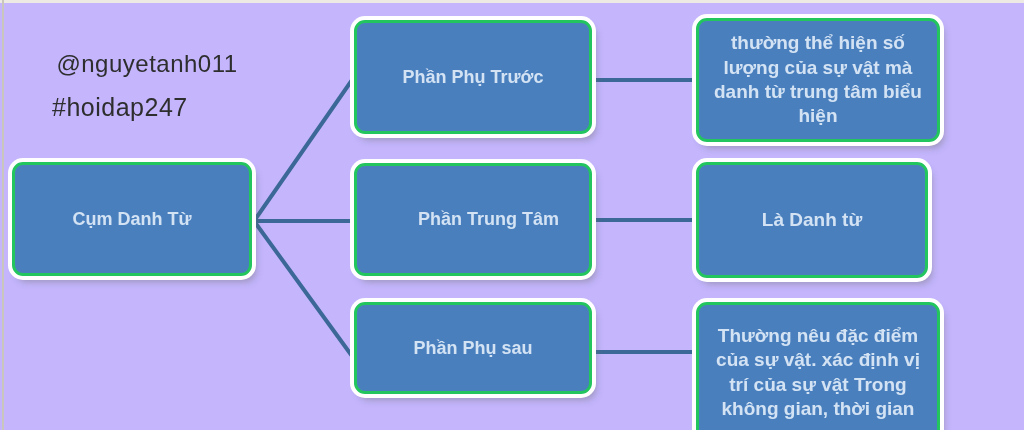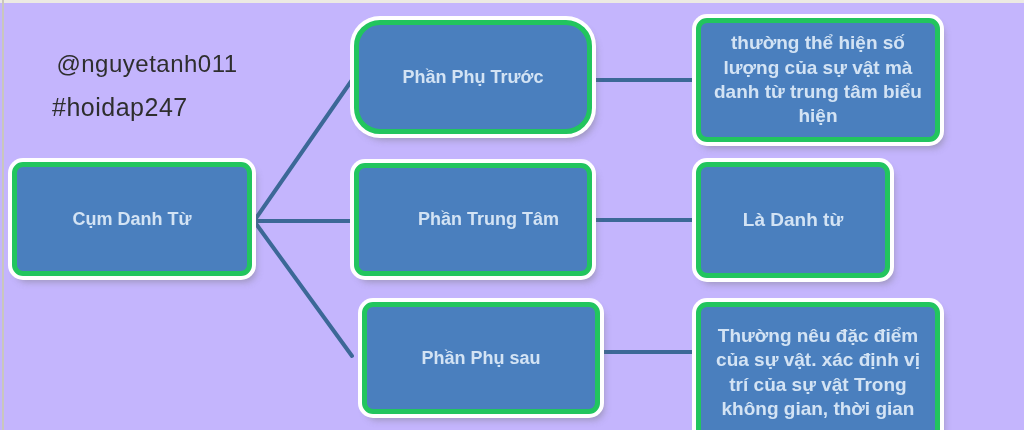--- a/index.html
+++ b/index.html
@@ -44,43 +44,43 @@
     font-size: 25px;
     text-align: left;
   }
   .connectors {
     position: absolute;
     left: 0; top: 0;
   }
   .node {
     position: absolute;
     background: #4a7fbe;
-    border: 5px solid #22c55e;
+    border: 3px solid #22c55e;
     border-radius: 11px;
     box-shadow: 0 0 0 4px #ffffff, 4px 6px 7px rgba(110,110,110,0.45);
     color: #d3e3f4;
     display: flex;
     align-items: center;
     justify-content: center;
     text-align: center;
     font-weight: 600;
     box-sizing: border-box;
   }
   .node.label { font-size: 18px; }
   .node.desc {
     font-size: 19px;
     line-height: 1.28;
     padding: 4px 10px;
   }
   .node.root   { left: 12px;  top: 162px; width: 240px; height: 114px; }
-  .node.b0     { left: 354px; top: 20px;  width: 238px; height: 114px; border-radius: 26px; }
+  .node.b0     { left: 354px; top: 20px;  width: 238px; height: 114px; }
   .node.b1     { left: 354px; top: 163px; width: 238px; height: 113px; padding-left: 31px; }
-  .node.b2     { left: 362px; top: 302px; width: 238px; height: 112px; }
+  .node.b2     { left: 354px; top: 302px; width: 238px; height: 92px; }
   .node.d0     { left: 696px; top: 18px;  width: 244px; height: 124px; }
-  .node.d1     { left: 696px; top: 162px; width: 194px; height: 116px; }
+  .node.d1     { left: 696px; top: 162px; width: 232px; height: 116px; }
   .node.d2     { left: 696px; top: 302px; width: 244px; height: 141px; }
 </style>
 </head>
 <body>
 
 <div class="stage">
 
   <div class="edge-top"></div>
   <div class="edge-left"></div>
 

